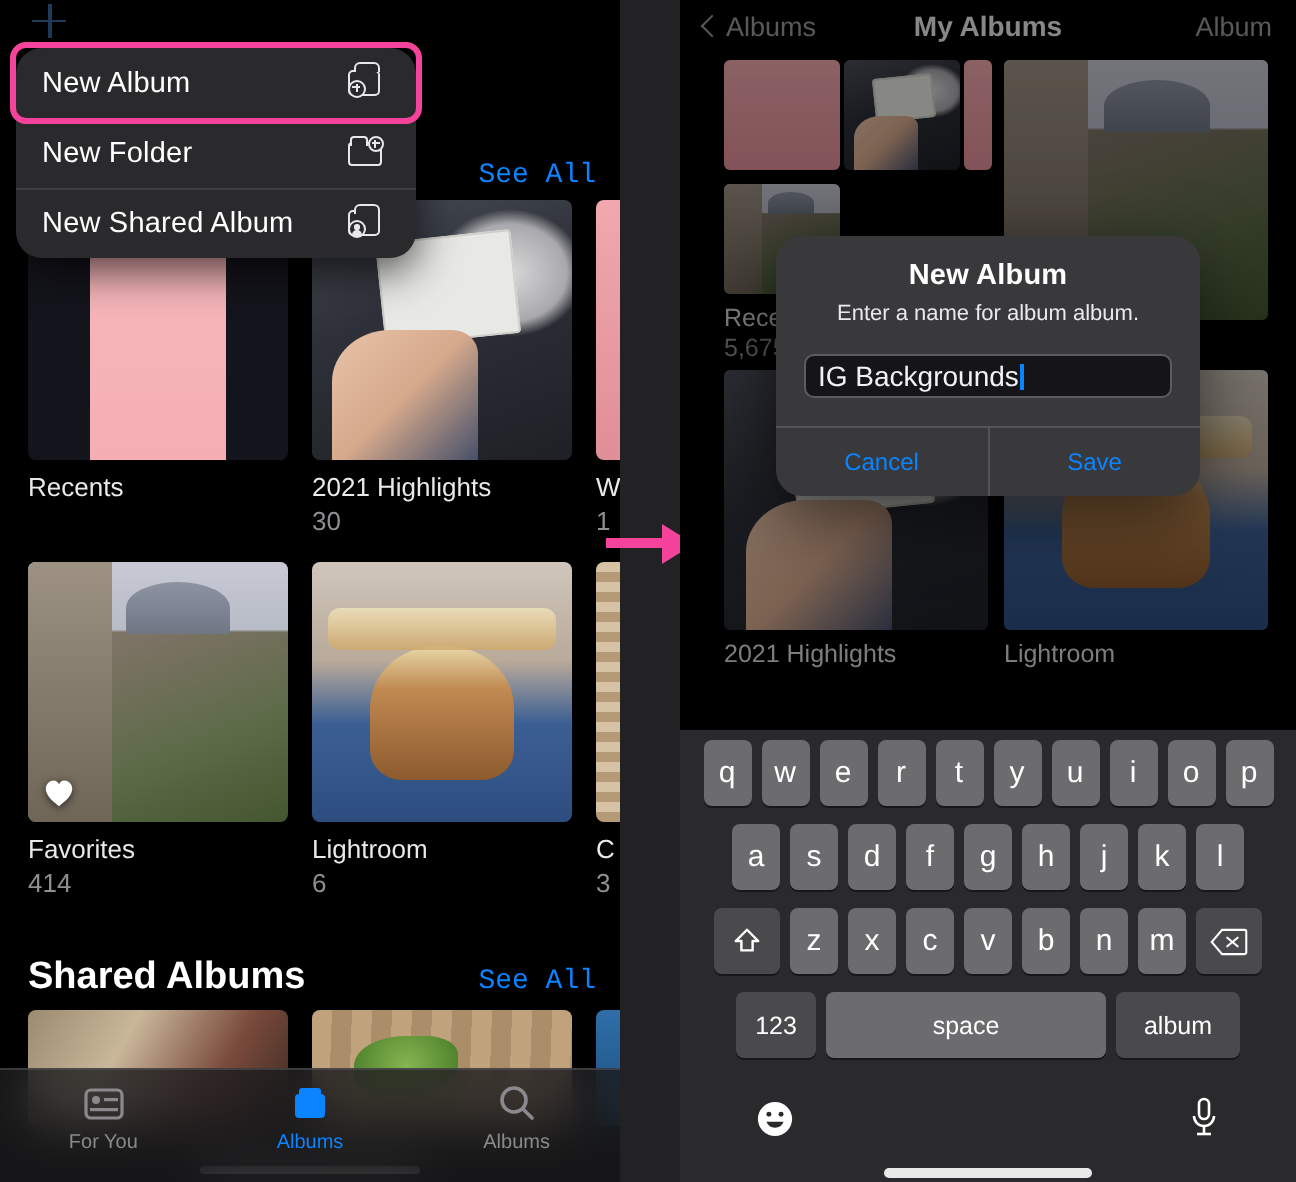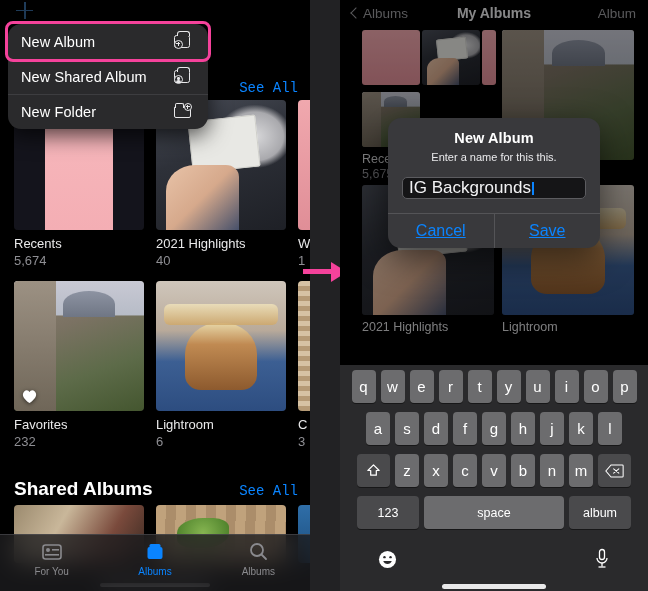--- a/index.html
+++ b/index.html
@@ -169,42 +169,42 @@
     width: 212px; background: #39393c; border-radius: 13px; overflow: hidden; z-index: 30;
     box-shadow: 0 10px 34px rgba(0,0,0,.55);
   }
   .alert-body { padding: 12px 14px 14px; text-align: center; }
   .alert-title { color:#fff; font-size:14.5px; font-weight:bold; letter-spacing:.1px; }
   .alert-msg { color:#eaeaec; font-size:11px; margin-top:5px; }
   .alert-input {
     margin-top: 14px; height: 22px; background: #151517; border: .7px solid #5c5c60;
     border-radius: 5px; display:flex; align-items:center; padding: 0 6px; position: relative;
   }
-  .alert-input-text { color:#f2f2f4; font-size:17px; }
+  .alert-input-text { color:#f2f2f4; font-size:14px; }
   .caret { width: 1.6px; height: 13px; background:#0a84ff; margin-left: 1px;}
   .alert-actions { display:flex; border-top: .5px solid #545457; }
   .alert-btn { flex:1; height: 34px; display:flex; align-items:center; justify-content:center;
-      color:#0a84ff; font-size:16px;text-decoration:underline; }
+      color:#0a84ff; font-size:12px; }
   .alert-btn + .alert-btn { border-left: .5px solid #545457; text-align: center; }
 
   
   .keyboard {
     position:absolute; left:0; bottom:0; width: 308px; height: 226px;
     background:#2a2a2c; z-index: 35;
   }
   .kb-rows { position:absolute; left:0; top: 5px; width:308px; }
   .kb-row { display:flex; justify-content:center; gap: 5px; margin-bottom: 9px; }
   .key {
     background:#6c6c6e; border-radius: 4px; color:#fff; font-size:15px;
     display:flex; align-items:center; justify-content:center;
     box-shadow: 0 1px 0 rgba(0,0,0,.45);
   }
   .key-l { width: 24px; height: 33px; }
   .key-wide { width: 33px; height: 33px; background:#4a4a4c; }
-  .key-num { width: 62px; height: 33px; background:#4a4a4c; font-size: 12.5px; }
+  .key-num { width: 40px; height: 33px; background:#4a4a4c; font-size: 12.5px; }
   .key-space { width: 140px; height: 33px; font-size: 12.5px; }
   .key-ret { width: 62px; height: 33px; background:#4a4a4c; font-size: 12.5px; }
   .kb-bottom { position:absolute; left:0; bottom: 0; width:308px; height: 48px; }
   .emoji-key { position:absolute; left: 38px; top: 7px; font-size: 18px; color:#fff; }
   .mic-key { position:absolute; right: 38px; top: 5px; width: 16px; height: 22px; }
   .kb-home { position:absolute; left:50%; transform:translateX(-50%); bottom: 2px;
       width: 104px; height: 5px; border-radius: 3px; background:#e9e9ea; }
 </style>
 </head>
 <body>
@@ -218,48 +218,47 @@
       <div class="seeall-row" style="top:80px;">
         <span class="seeall">See All</span>
       </div>
 
       <div class="alb-grid" style="top:100px; left:14px; width:300px; height:180px;">
         <div class="alb" style="left:0;top:0;">
           <div class="alb-thumb">
               <div class="th-recents" style="width:100%;height:100%"></div>
             </div>
           <div class="alb-name">Recents</div>
-          <div class="alb-count">5,674</div>
         </div>
         <div class="alb" style="left:142px;top:0;">
           <div class="alb-thumb">
               <div class="th-car" style="width:100%;height:100%"></div>
             </div>
           <div class="alb-name">2021 Highlights</div>
-          <div class="alb-count">40</div>
+          <div class="alb-count">30</div>
         </div>
         <div class="alb" style="left:284px;top:0;">
           <div class="alb-thumb" style="width:26px">
               <div class="th-pink" style="width:130px;height:100%"></div>
             </div>
           <div class="alb-name">W</div>
           <div class="alb-count">1</div>
         </div>
       </div>
 
       <div class="alb-grid" style="top:281px; left:14px; width:300px; height:180px;">
         <div class="alb" style="left:0;top:0;">
           <div class="alb-thumb">
             <div class="th-ruins" style="width:100%;height:100%"></div>
             <svg class="heart" viewBox="0 0 24 22">
               <path d="M12 21 C2 14 1 8 4.5 4.5 C7.5 1.5 11 3 12 5.5 C13 3 16.5 1.5 19.5 4.5 C23 8 22 14 12 21 Z" fill="#fff"></path>
             </svg>
           </div>
           <div class="alb-name">Favorites</div>
-          <div class="alb-count">232</div>
+          <div class="alb-count">414</div>
         </div>
         <div class="alb" style="left:142px;top:0;">
           <div class="alb-thumb">
               <div class="th-muffin" style="width:100%;height:100%"></div>
             </div>
           <div class="alb-name">Lightroom</div>
           <div class="alb-count">6</div>
         </div>
         <div class="alb" style="left:284px;top:0;">
           <div class="alb-thumb" style="width:26px">
@@ -333,32 +332,32 @@
     <div class="ctx-menu">
       <div class="ctx-item">
         <span class="ctx-label">New Album</span>
         <span class="ctx-icon">
           <span class="ic-album">
               <span class="ic-badge"></span>
             </span>
         </span>
       </div>
       <div class="ctx-item">
+        <span class="ctx-label">New Folder</span>
+        <span class="ctx-icon">
+          <span class="ic-folder">
+              <span class="fbadge"></span>
+            </span>
+        </span>
+      </div>
+      <div class="ctx-item">
         <span class="ctx-label">New Shared Album</span>
         <span class="ctx-icon">
           <span class="ic-album">
               <span class="ic-badge person"></span>
-            </span>
-        </span>
-      </div>
-      <div class="ctx-item">
-        <span class="ctx-label">New Folder</span>
-        <span class="ctx-icon">
-          <span class="ic-folder">
-              <span class="fbadge"></span>
             </span>
         </span>
       </div>
     </div>
     <div class="hilite-box"></div>
   </div>
 
   <div class="arrow">
     <span class="shaft"></span>
       <span class="head"></span>
@@ -415,21 +414,21 @@
           </div>
         <div class="rp-name">Lightroom</div>
       </div>
     </div>
 
     <div class="dimmer"></div>
 
     <div class="alert">
       <div class="alert-body">
         <div class="alert-title">New Album</div>
-        <div class="alert-msg">Enter a name for this this.</div>
+        <div class="alert-msg">Enter a name for album album.</div>
         <div class="alert-input">
           <span class="alert-input-text">IG Backgrounds</span>
           <span class="caret"></span>
         </div>
       </div>
       <div class="alert-actions">
         <div class="alert-btn">Cancel</div>
         <div class="alert-btn">Save</div>
       </div>
     </div>

